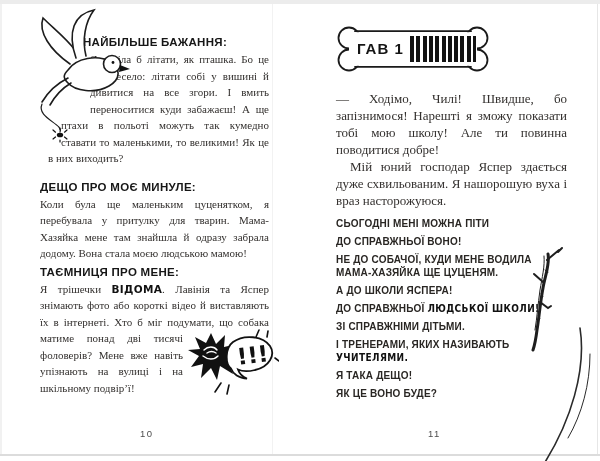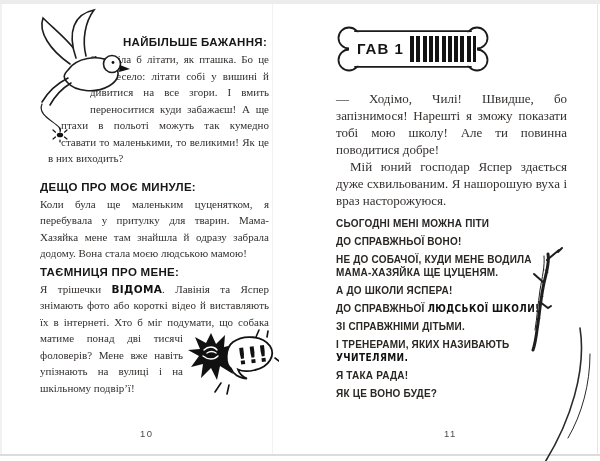--- a/index.html
+++ b/index.html
@@ -8,21 +8,21 @@
   .edge-top{position:absolute;left:0;top:0;right:0;height:4px;background:#ececec;}
   .edge-bottom{position:absolute;left:0;top:454px;right:0;height:2px;background:#dcdcdc;}
   .edge-left{position:absolute;left:0;top:4px;bottom:7px;width:2px;background:#f1f1f1;}
   .edge-right{position:absolute;right:2px;top:4px;bottom:7px;width:1px;background:#e6e6e6;}
   .gutter{position:absolute;left:272px;top:4px;bottom:7px;width:1px;background:#f2f2f2;}
 
   
   .left-col{position:absolute;left:40px;top:36px;width:229px;}
   .heading{font-family:"Liberation Sans",sans-serif;font-weight:bold;font-stretch:condensed;
            font-size:11.5px;letter-spacing:.3px;color:#161616;margin:0 0 3px 0;}
-  .h-ind{margin-left:66px;padding-left:17px;}
+  .h-ind{margin-left:43px;}
   .body{font-size:11px;line-height:16.5px;text-align:justify;margin:0;}
   .sec1{margin-bottom:14px;}
   .sec2{margin-bottom:4px;}
   .fl{display:block;}
   .fa{float:left;width:50px;height:50px;}
   .fb{float:left;clear:left;width:21px;height:33px;}
   .fc{float:left;clear:left;width:8px;height:17px;}
   .marker{font-family:"DejaVu Sans",sans-serif;font-weight:bold;font-size:10.5px;letter-spacing:.3px;color:#111;}
   .dove{position:absolute;left:-32px;top:-30px;width:152px;height:142px;}
   .bubble-fl{float:right;width:80px;height:58px;margin:2px 0 0 6px;position:relative;}
@@ -41,21 +41,21 @@
   .caps{margin-top:8px;width:218px;font-family:"Liberation Sans",sans-serif;font-weight:bold;
         font-stretch:condensed;font-size:10px;color:#292623;}
   .caps .line{line-height:13px;margin-bottom:5px;letter-spacing:.2px;}
   .mk{font-family:"DejaVu Sans",sans-serif;font-weight:bold;letter-spacing:.4px;color:#111;}
   .twig{position:absolute;left:178px;top:222px;}
   .swoosh{position:absolute;left:186px;top:302px;}
 
   .pn{position:absolute;top:428px;font-family:"Liberation Sans",sans-serif;font-size:9.5px;
       letter-spacing:1.5px;color:#4c4c4c;}
   .pn-left{left:140px;text-align:center;}
-  .pn-right{left:444px;}
+  .pn-right{left:428px;}
   svg{display:block;}
 </style>
 </head>
 <body>
 
 <div class="spread">
   <div class="edge-top"></div>
   <div class="edge-bottom"></div>
   <div class="edge-left"></div>
   <div class="edge-right"></div>
@@ -146,21 +146,21 @@
     <p class="rp rp-ind">Мій юний господар Яспер здається дуже схвильованим. Я нашорошую вуха і враз насторожуюся.</p>
 
     <div class="caps">
       <div class="line"><span>СЬОГОДНІ МЕНІ МОЖНА ПІТИ</span><span class="mk"></span></div>
       <div class="line"><span>ДО СПРАВЖНЬОЇ ВОНО!</span><span class="mk"></span></div>
       <div class="line"><span>НЕ ДО СОБАЧОЇ, КУДИ МЕНЕ ВОДИЛА МАМА-ХАЗЯЙКА ЩЕ ЦУЦЕНЯМ.</span><span class="mk"></span></div>
       <div class="line"><span>А ДО ШКОЛИ ЯСПЕРА!</span><span class="mk"></span></div>
       <div class="line"><span>ДО СПРАВЖНЬОЇ </span><span class="mk">ЛЮДСЬКОЇ ШКОЛИ!</span></div>
       <div class="line"><span>ЗІ СПРАВЖНІМИ ДІТЬМИ.</span><span class="mk"></span></div>
       <div class="line"><span>І ТРЕНЕРАМИ, ЯКИХ НАЗИВАЮТЬ </span><span class="mk">УЧИТЕЛЯМИ.</span></div>
-      <div class="line"><span>Я ТАКА РАДА!</span><span class="mk"></span></div>
+      <div class="line"><span>Я ТАКА ДЕЩО!</span><span class="mk"></span></div>
       <div class="line"><span>ЯК ЦЕ ВОНО БУДЕ?</span><span class="mk"></span></div>
     </div>
 
     <svg class="twig" viewBox="0 0 52 108" width="52" height="108">
       <g fill="none" stroke="#1e1e1e" stroke-linecap="round">
         <path d="M34,8 C36,18 31,30 29,42 C26,58 25,72 23,84 C22,92 21,98 19,104" stroke-width="3"></path>
         <path d="M30,10 C31,20 28,32 26,44 C24,58 23,72 21,84" stroke-width="1"></path>
         <path d="M33,14 L45,4 M44,6 L48,2" stroke-width="2"></path>
         <path d="M29,36 L20,28" stroke-width="2"></path>
         <path d="M26,56 L34,62 L37,60" stroke-width="2"></path>

